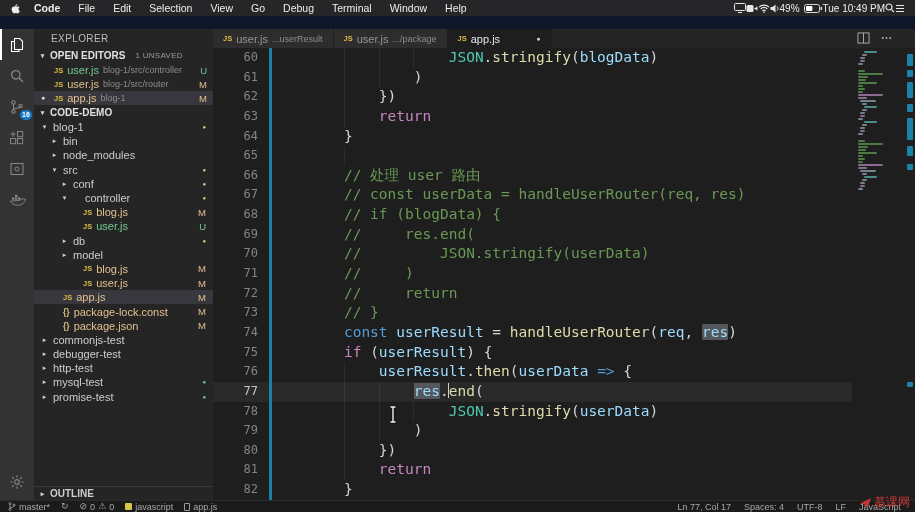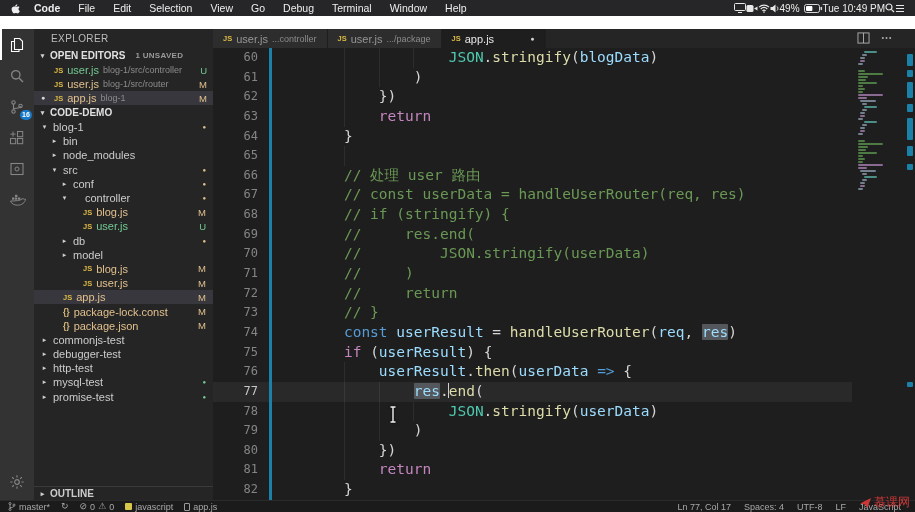--- a/index.html
+++ b/index.html
@@ -1,18 +1,18 @@
 <!DOCTYPE html>
 <html><head>
 <meta charset="utf-8">
 <style>
   *{box-sizing:border-box;margin:0;padding:0;}
   html,body{width:915px;height:512px;overflow:hidden;background:#000;}
   body{font-family:"Liberation Sans",sans-serif;-webkit-font-smoothing:antialiased;}
-  #app{position:relative;width:915px;height:512px;background:#ffffff;overflow:hidden;}
+  #app{position:relative;width:915px;height:512px;background:#0f172a;overflow:hidden;}
 
   
   .menubar{position:absolute;top:0;left:0;right:0;height:16px;background:#262628;display:flex;align-items:center;padding:0 10px;color:#ededed;font-size:10.5px;z-index:40;}
   .apple{display:flex;align-items:center;margin-right:4px;}
   .menu-item{padding:0 9px;white-space:nowrap;}
   .menu-item.app{font-weight:bold;}
   .mb-right{margin-left:auto;display:flex;align-items:center;font-size:10px;}
   .mb-ic{display:flex;align-items:center;color:#e8e8e8;}
   .mb-batt{display:flex;align-items:center;gap:4px;}
 
@@ -27,21 +27,21 @@
   .activitybar{position:absolute;top:29px;bottom:12px;left:0;width:34px;background:#333333;z-index:30;}
   .ab-icon{width:34px;height:31px;display:flex;align-items:center;justify-content:center;color:#858585;position:relative;}
   .ab-icon.active{color:#ffffff;box-shadow:inset 2px 0 0 #ffffff;}
   .ab-badge{position:absolute;right:2px;bottom:2px;background:#1779c9;color:#fff;font-size:7px;line-height:10px;min-width:12px;text-align:center;border-radius:6px;font-weight:bold;}
   .ab-bottom{position:absolute;bottom:3px;left:0;}
 
   
   .sidebar{position:absolute;top:29px;bottom:12px;left:34px;width:179px;background:#252526;color:#cccccc;overflow:hidden;z-index:20;}
   .sb-title{height:19px;line-height:19px;padding-left:17px;font-size:10px;color:#bcbcbc;letter-spacing:.4px;}
   .sb-sec{height:15px;display:flex;align-items:center;font-weight:bold;font-size:10px;color:#e0e0e0;padding-left:4px;gap:3px;}
-  .badge-txt{font-weight:bold;font-size:8px;color:#9a9a9a;margin-left:7px;letter-spacing:.3px;}
+  .badge-txt{font-weight:normal;font-size:8px;color:#9a9a9a;margin-left:7px;letter-spacing:.3px;}
   .chev{width:9px;font-size:7px;color:#cfcfcf;text-align:center;flex:none;}
   .oe-row{height:14px;display:flex;align-items:center;font-size:11px;padding-left:20px;position:relative;gap:4px;}
   .oe-row.sel{background:#37373d;}
   .dirty-dot{font-size:7px;color:#d8d8d8;position:absolute;left:7px;top:3px;}
   .jsbadge{color:#ddb944;font-size:7.5px;font-weight:bold;flex:none;}
   .jsonbadge{color:#d7ba7d;font-size:8.5px;font-weight:bold;flex:none;}
   .fname{white-space:nowrap;}
   .st-M{color:#e2c08d;} .st-U{color:#73c991;} .st-0{color:#cccccc;}
   .fdesc{font-size:9px;color:#8c8c8c;white-space:nowrap;overflow:hidden;flex:1;}
   .fstat{margin-left:auto;padding-right:6px;font-size:9.5px;flex:none;}
@@ -352,21 +352,21 @@
       <span>OUTLINE</span>
     </div>
   </div>
 
   <div class="editor">
     <div class="tabbar">
       <span id="tabs" style="display:flex;">
           <div class="tab">
             <span class="jsbadge">JS</span>
             <span>user.js</span>
-            <span class="fdesc">...controller</span>
+            <span class="fdesc">...userResult</span>
           </div>
           <div class="tab">
             <span class="jsbadge">JS</span>
             <span>user.js</span>
             <span class="fdesc">.../package</span>
           </div>
           <div class="tab active">
             <span class="jsbadge">JS</span>
             <span>app.js</span>
             <span class="tab-dot">●</span>
@@ -390,21 +390,21 @@
     </div>
     <div class="codewrap" id="codewrap">
         <div class="line"><span class="ln">60</span><span class="gitbar"></span><span class="guide" style="left: 130.8px;"></span><span class="guide" style="left: 165.6px;"></span><span class="guide" style="left: 200.4px;"></span><span class="codetext"><span>                </span><span class="tk-cls">JSON</span><span class="tk-pun">.</span><span class="tk-fn">stringify</span><span class="tk-pun">(</span><span class="tk-var">blogData</span><span class="tk-pun">)</span></span></div>
         <div class="line"><span class="ln">61</span><span class="gitbar"></span><span class="guide" style="left: 130.8px;"></span><span class="guide" style="left: 165.6px;"></span><span class="codetext"><span>            </span><span class="tk-pun">)</span></span></div>
         <div class="line"><span class="ln">62</span><span class="gitbar"></span><span class="guide" style="left: 130.8px;"></span><span class="codetext"><span>        </span><span class="tk-pun">})</span></span></div>
         <div class="line"><span class="ln">63</span><span class="gitbar"></span><span class="guide" style="left: 130.8px;"></span><span class="codetext"><span>        </span><span class="tk-kw">return</span></span></div>
         <div class="line"><span class="ln">64</span><span class="gitbar"></span><span class="codetext"><span>    </span><span class="tk-pun">}</span></span></div>
         <div class="line"><span class="ln">65</span><span class="gitbar"></span><span class="guide" style="left: 130.8px;"></span><span class="codetext"></span></div>
         <div class="line"><span class="ln">66</span><span class="gitbar"></span><span class="codetext"><span>    </span><span class="tk-cm">// 处理 user 路由</span></span></div>
         <div class="line"><span class="ln">67</span><span class="gitbar"></span><span class="codetext"><span>    </span><span class="tk-cm">// const userData = handleUserRouter(req, res)</span></span></div>
-        <div class="line"><span class="ln">68</span><span class="gitbar"></span><span class="codetext"><span>    </span><span class="tk-cm">// if (stringify) {</span></span></div>
+        <div class="line"><span class="ln">68</span><span class="gitbar"></span><span class="codetext"><span>    </span><span class="tk-cm">// if (blogData) {</span></span></div>
         <div class="line"><span class="ln">69</span><span class="gitbar"></span><span class="codetext"><span>    </span><span class="tk-cm">//     res.end(</span></span></div>
         <div class="line"><span class="ln">70</span><span class="gitbar"></span><span class="codetext"><span>    </span><span class="tk-cm">//         JSON.stringify(userData)</span></span></div>
         <div class="line"><span class="ln">71</span><span class="gitbar"></span><span class="codetext"><span>    </span><span class="tk-cm">//     )</span></span></div>
         <div class="line"><span class="ln">72</span><span class="gitbar"></span><span class="codetext"><span>    </span><span class="tk-cm">//     return</span></span></div>
         <div class="line"><span class="ln">73</span><span class="gitbar"></span><span class="codetext"><span>    </span><span class="tk-cm">// }</span></span></div>
         <div class="line"><span class="ln">74</span><span class="gitbar"></span><span class="codetext"><span>    </span><span class="tk-kw2">const</span><span> </span><span class="tk-var">userResult</span><span> </span><span class="tk-pun">=</span><span> </span><span class="tk-fn">handleUserRouter</span><span class="tk-pun">(</span><span class="tk-var">req</span><span class="tk-pun">,</span><span> </span><span class="tk-var tk-hl">res</span><span class="tk-pun">)</span></span></div>
         <div class="line"><span class="ln">75</span><span class="gitbar"></span><span class="codetext"><span>    </span><span class="tk-kw">if</span><span> </span><span class="tk-pun">(</span><span class="tk-var">userResult</span><span class="tk-pun">)</span><span> </span><span class="tk-pun">{</span></span></div>
         <div class="line"><span class="ln">76</span><span class="gitbar"></span><span class="guide" style="left: 130.8px;"></span><span class="codetext"><span>        </span><span class="tk-var">userResult</span><span class="tk-pun">.</span><span class="tk-fn">then</span><span class="tk-pun">(</span><span class="tk-var">userData</span><span> </span><span class="tk-kw2">=&gt;</span><span> </span><span class="tk-pun">{</span></span></div>
         <div class="line active"><span class="ln">77</span><span class="gitbar"></span><span class="guide" style="left: 130.8px;"></span><span class="guide" style="left: 165.6px;"></span><span class="codetext"><span>            </span><span class="tk-var tk-hl">res</span><span class="tk-pun">.</span><span class="cursor"></span><span class="tk-fn">end</span><span class="tk-pun">(</span></span></div>
         <div class="line"><span class="ln">78</span><span class="gitbar"></span><span class="guide" style="left: 130.8px;"></span><span class="guide" style="left: 165.6px;"></span><span class="guide" style="left: 200.4px;"></span><span class="codetext"><span>                </span><span class="tk-cls">JSON</span><span class="tk-pun">.</span><span class="tk-fn">stringify</span><span class="tk-pun">(</span><span class="tk-var">userData</span><span class="tk-pun">)</span></span></div>

